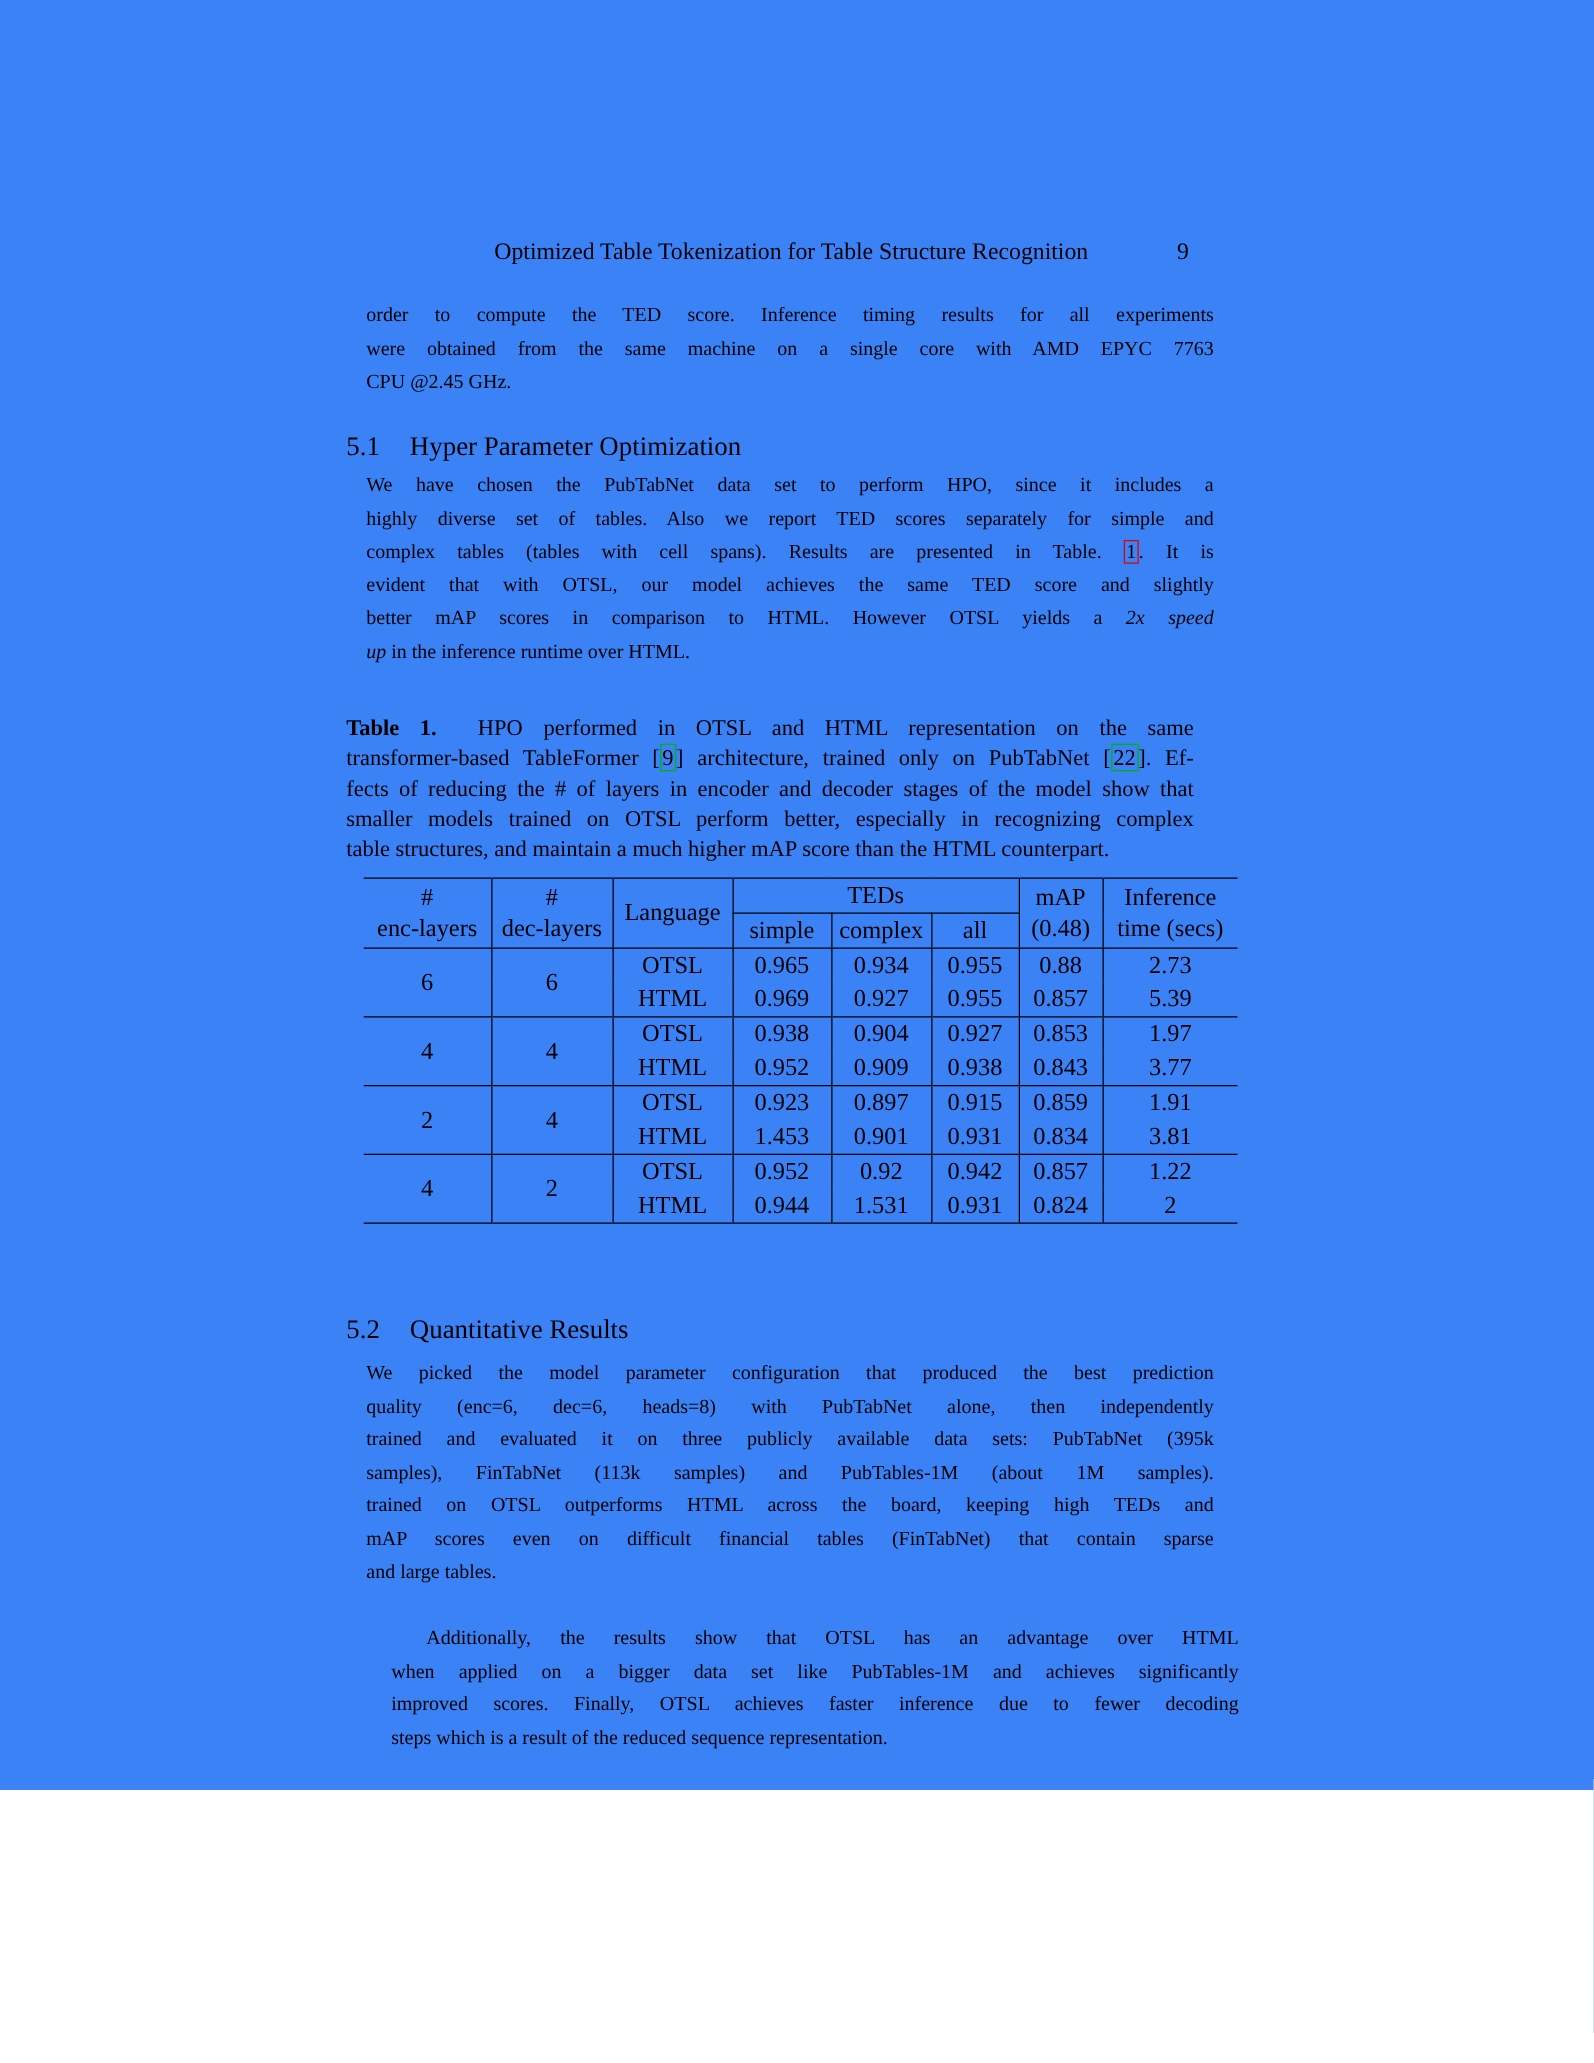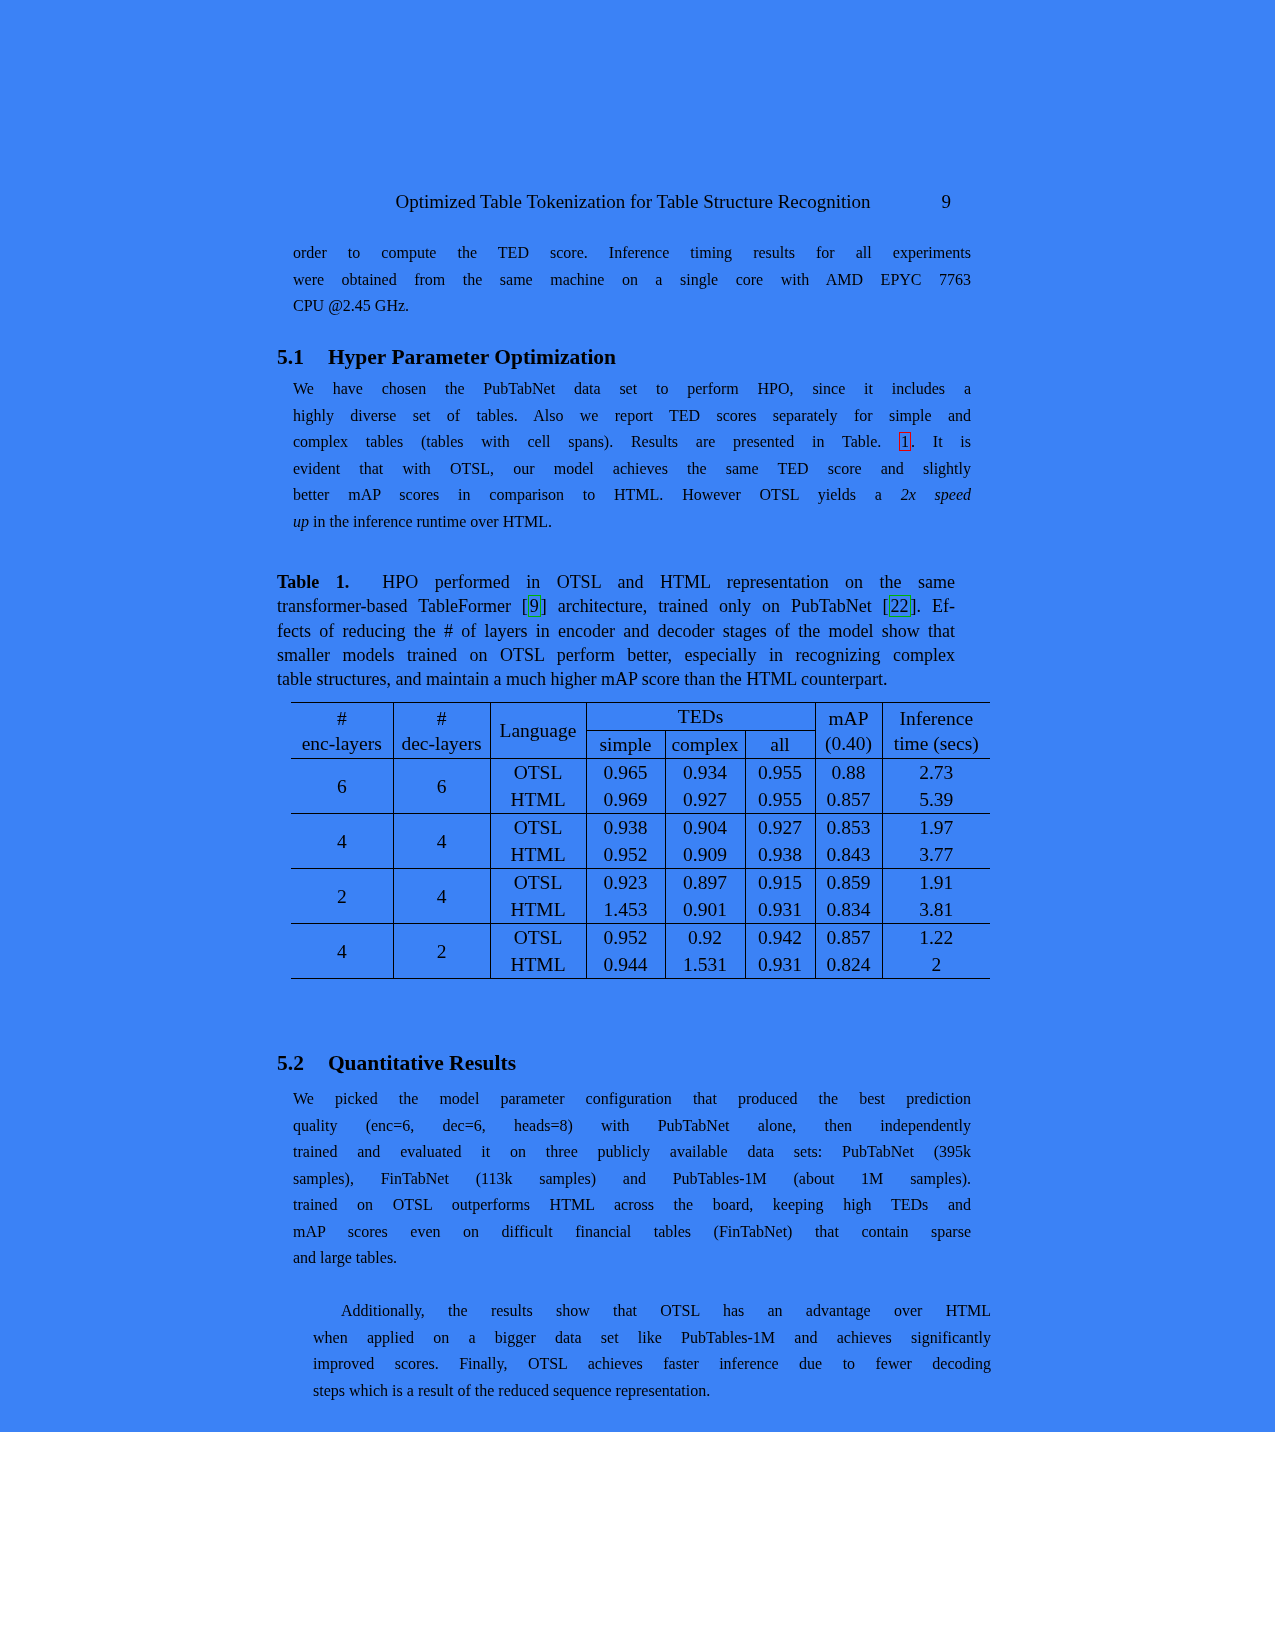--- a/index.html
+++ b/index.html
@@ -10,21 +10,21 @@
   }
   .rh { position:absolute; top:191px; left:277px; width:678px; font-size:19px; }
   .rh-title { text-align:center; padding-left:34px; }
   .rh-num { position:absolute; right:4px; top:0; }
 
   .para { position:absolute; left:293px; width:678px; font-size:16px; line-height:26.5px; }
   .jline { text-align:justify; text-align-last:justify; white-space:normal; }
   .jline.lastline { text-align-last:left; }
   .indent-first .jline:first-child { text-indent:28px; }
 
-  .heading { position:absolute; left:277px; font-size:21.5px; font-weight:bold; line-height:25px; }
+  .heading { position:absolute; left:277px; font-size:21.5px; font-weight:normal; line-height:25px; }
   .heading .hnum { margin-right:24px; }
 
   .caption { position:absolute; left:277px; width:678px; font-size:18px; line-height:24.3px; }
 
   .ref { border:1.3px solid #000; padding:0 1px; }
   .ref.red { border-color:#e60000; }
   .ref.green { border-color:#00b400; }
   i { font-style:italic; }
   .b { font-weight:bold; }
 
@@ -98,21 +98,21 @@
             <div>enc-layers</div>
           </th>
           <th rowspan="2" class="bR hsep">
             <div>#</div>
             <div>dec-layers</div>
           </th>
           <th rowspan="2" class="bR hsep">Language</th>
           <th colspan="3" class="bR teds">TEDs</th>
           <th rowspan="2" class="bR hsep">
             <div>mAP</div>
-            <div>(0.40)</div>
+            <div>(0.48)</div>
           </th>
           <th rowspan="2" class="hsep">
             <div>Inference</div>
             <div>time (secs)</div>
           </th>
         </tr>
         <tr>
           <th class="bR sub hsep">simple</th>
           <th class="bR sub hsep">complex</th>
           <th class="bR sub hsep">all</th>

